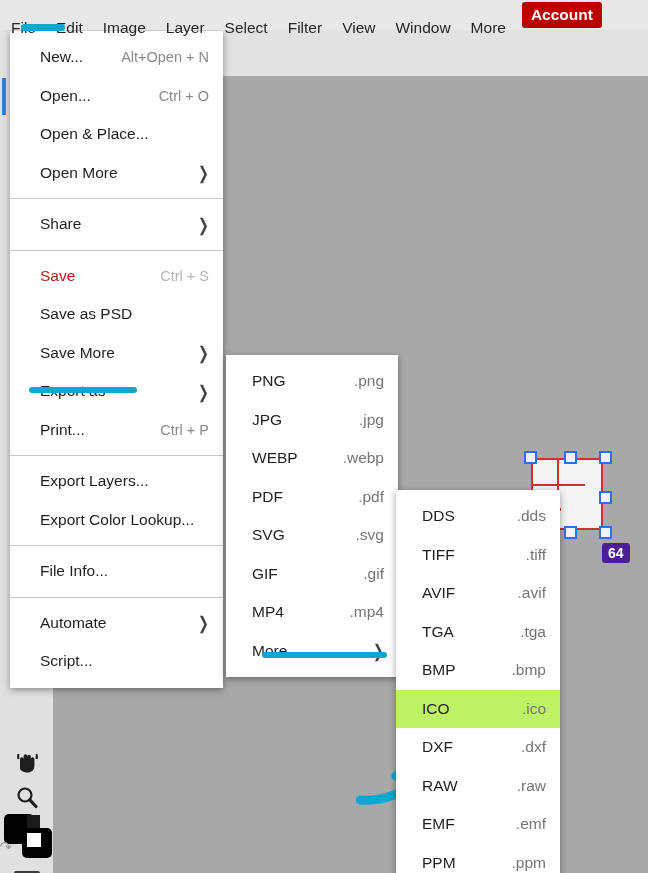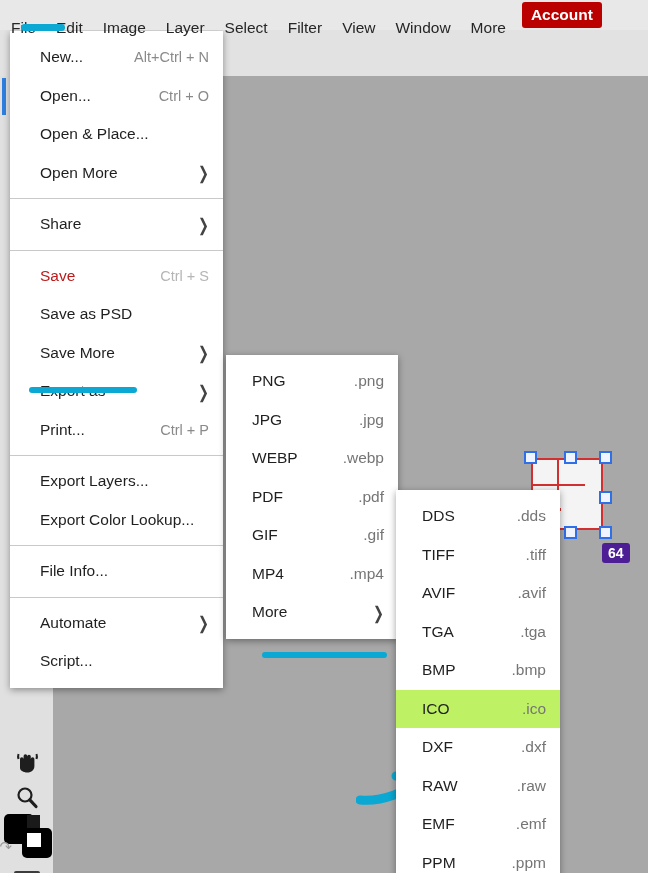--- a/index.html
+++ b/index.html
@@ -289,21 +289,21 @@
     <div class="mb-item">Filter</div>
     <div class="mb-item">View</div>
     <div class="mb-item">Window</div>
     <div class="mb-item">More</div>
     <div class="mb-item" id="mb-account">Account</div>
   </div>
 
   <div class="menu" id="menu-file">
     <div class="mi">
       <span class="label">New...</span>
-      <span class="accel">Alt+Ctrl + N</span>
+      <span class="accel">Alt+Open + N</span>
     </div>
     <div class="mi">
       <span class="label">Open...</span>
       <span class="accel">Ctrl + O</span>
     </div>
     <div class="mi">
       <span class="label">Open &amp; Place...</span>
     </div>
     <div class="mi">
       <span class="label">Open More</span>
@@ -366,20 +366,24 @@
     </div>
     <div class="mi">
       <span class="label">WEBP</span>
       <span class="ext">.webp</span>
     </div>
     <div class="mi">
       <span class="label">PDF</span>
       <span class="ext">.pdf</span>
     </div>
     <div class="mi">
+      <span class="label">SVG</span>
+      <span class="ext">.svg</span>
+    </div>
+    <div class="mi">
       <span class="label">GIF</span>
       <span class="ext">.gif</span>
     </div>
     <div class="mi">
       <span class="label">MP4</span>
       <span class="ext">.mp4</span>
     </div>
     <div class="mi">
       <span class="label">More</span>
       <span class="arrow">❯</span>

